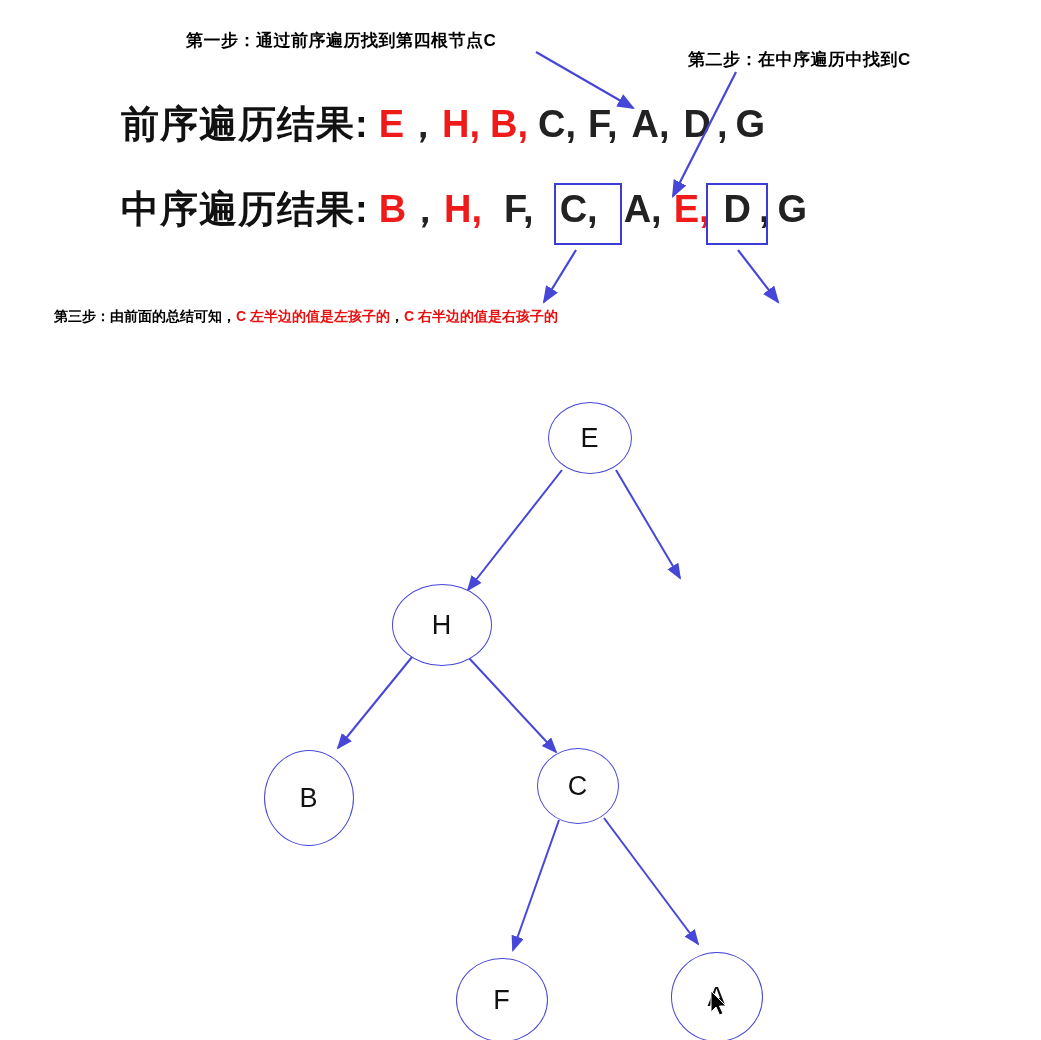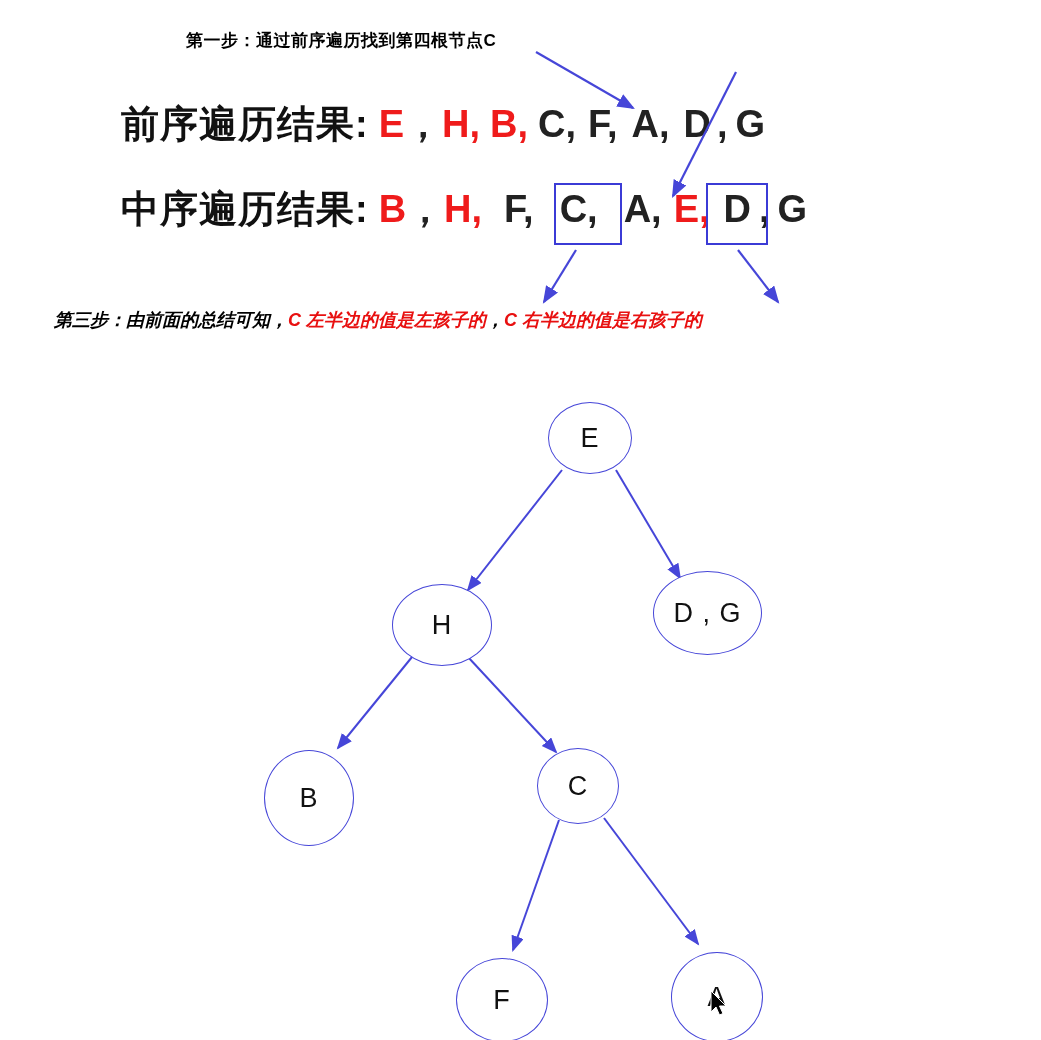--- a/index.html
+++ b/index.html
@@ -29,23 +29,22 @@
     font-weight: 700;
     color: #000;
     white-space: nowrap;
     letter-spacing: 0.5px;
   }
   .step3-row {
     position: absolute;
     left: 38px;
     top: 308px;
     white-space: nowrap;
-    font-size: 18px;
+    font-size: 14px;
     font-weight: 700;
-    font-style: italic;
   }
   .step3-row .black { color: #000; }
   .step3-row .red { color: #e81010; }
 
   
   .trav-row {
     position: absolute;
     white-space: nowrap;
     font-size: 38px;
     font-weight: 700;
@@ -108,20 +107,21 @@
     white-space: nowrap;
   }
 </style>
 </head>
 <body>
 
 <div class="stage">
 
   <div class="abs step-caption" style="left:170px; top:29px;">第一步：通过前序遍历找到第四根节点C</div>
 
+  <div class="abs step-caption" style="left:672px; top:48px;">第二步：在中序遍历中找到C</div>
 
   <div class="step3-row">
     <span class="black">第三步：由前面的总结可知，</span><span class="red">C 左半边的值是左孩子的</span><span class="black">，</span><span class="red">C 右半边的值是右孩子的</span>
   </div>
 
 
   <div class="trav-row" style="left:105px; top:105px;">
     <span class="trav-label">前序遍历结果:</span><span class="tok red" style="margin-left:10px;">E</span><span class="sep">，</span><span class="tok red">H,</span><span class="tok red" style="margin-left:10px;">B,</span><span class="tok" style="margin-left:10px;">C,</span><span class="tok" style="margin-left:12px;">F,</span><span class="tok" style="margin-left:14px;">A,</span><span class="tok" style="margin-left:14px;">D</span><span class="sep" style="margin-left:6px;">,</span><span class="tok" style="margin-left:8px;">G</span>
   </div>
 
@@ -151,21 +151,20 @@
     <line x1="396" y1="657" x2="322" y2="748" stroke="#4646d8" stroke-width="2" marker-end="url(#arrowBlue)"></line>
     <line x1="452" y1="657" x2="540" y2="752" stroke="#4646d8" stroke-width="2" marker-end="url(#arrowBlue)"></line>
     <line x1="543" y1="820" x2="497" y2="950" stroke="#4646d8" stroke-width="2" marker-end="url(#arrowBlue)"></line>
     <line x1="588" y1="818" x2="682" y2="944" stroke="#4646d8" stroke-width="2" marker-end="url(#arrowBlue)"></line>
   </svg>
 
   <div class="node" style="left:532px; top:402px; width:82px; height:70px;">E</div>
 
   <div class="node" style="left:376px; top:584px; width:98px; height:80px;">H</div>
 
-  <div class="node" style="left:637px; top:571px; width:107px; height:82px;">D , G</div>
 
   <div class="node" style="left:248px; top:750px; width:88px; height:94px;">B</div>
 
   <div class="node" style="left:521px; top:748px; width:80px; height:74px;">C</div>
 
   <div class="node" style="left:440px; top:958px; width:90px; height:82px;">F</div>
 
   <div class="node" style="left:655px; top:952px; width:90px; height:88px;">A</div>
 
   <svg class="abs" style="left:694px; top:990px;" width="22" height="30" viewBox="0 0 22 30">

